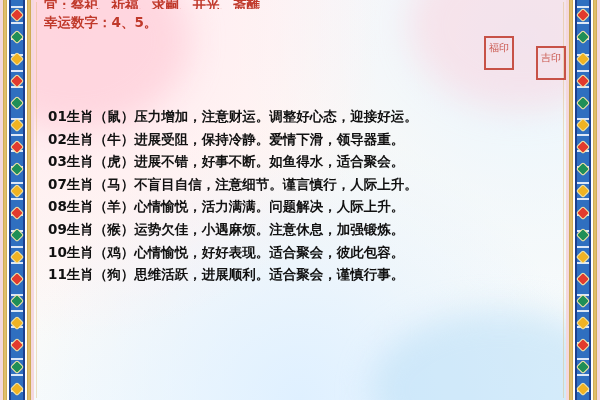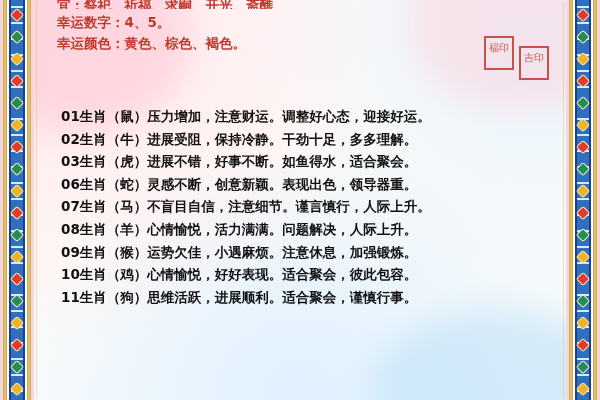--- a/index.html
+++ b/index.html
@@ -116,26 +116,26 @@
     font-size: 10px;
     line-height: 11px;
     text-align: center;
     padding-top: 4px;
     box-sizing: border-box;
     letter-spacing: 0px;
     font-family: "DejaVu Serif", "Liberation Serif", serif;
     opacity: 0.85;
   }
   .seal.one { left: 484px; top: 36px; }
-  .seal.two { left: 519px; top: 46px; }
+  .seal.two { left: 536px; top: 46px; }
 
   
   .content {
     position: absolute;
-    left: 57px;
+    left: 44px;
     top: 0;
     width: 430px;
     height: 400px;
   }
 
   .line {
     font-size: 13.5px;
     line-height: 17px;
     color: #c0392b;
     font-weight: bold;
@@ -229,28 +229,26 @@
   <div class="inner-keyline"></div>
 
   <div class="seal one">福印</div>
   <div class="seal two">吉印</div>
 
   <div class="content">
 
     <div class="hdr-block">
       <div class="line clipped-top row">宜：祭祀、祈福、求嗣、开光、斋醮</div>
       <div class="line row">幸运数字：4、5。</div>
-      <div class="line row">幸运颜色：黄色、棕色、褐色。</div>
     </div>
 
     <div class="zodiac-list">
       <div class="z-row">01生肖（鼠）压力增加，注意财运。调整好心态，迎接好运。</div>
-      <div class="z-row">02生肖（牛）进展受阻，保持冷静。干劲十足，多多理解。</div>
+      <div class="z-row">02生肖（牛）进展受阻，保持冷静。爱情下滑，领导器重。</div>
       <div class="z-row">03生肖（虎）进展不错，好事不断。如鱼得水，适合聚会。</div>
-      <div class="z-row">06生肖（蛇）灵感不断，创意新颖。表现出色，领导器重。</div>
       <div class="z-row">07生肖（马）不盲目自信，注意细节。谨言慎行，人际上升。</div>
       <div class="z-row">08生肖（羊）心情愉悦，活力满满。问题解决，人际上升。</div>
       <div class="z-row">09生肖（猴）运势欠佳，小遇麻烦。注意休息，加强锻炼。</div>
       <div class="z-row">10生肖（鸡）心情愉悦，好好表现。适合聚会，彼此包容。</div>
       <div class="z-row">11生肖（狗）思维活跃，进展顺利。适合聚会，谨慎行事。</div>
     </div>
 
   </div>
 </div>
 

